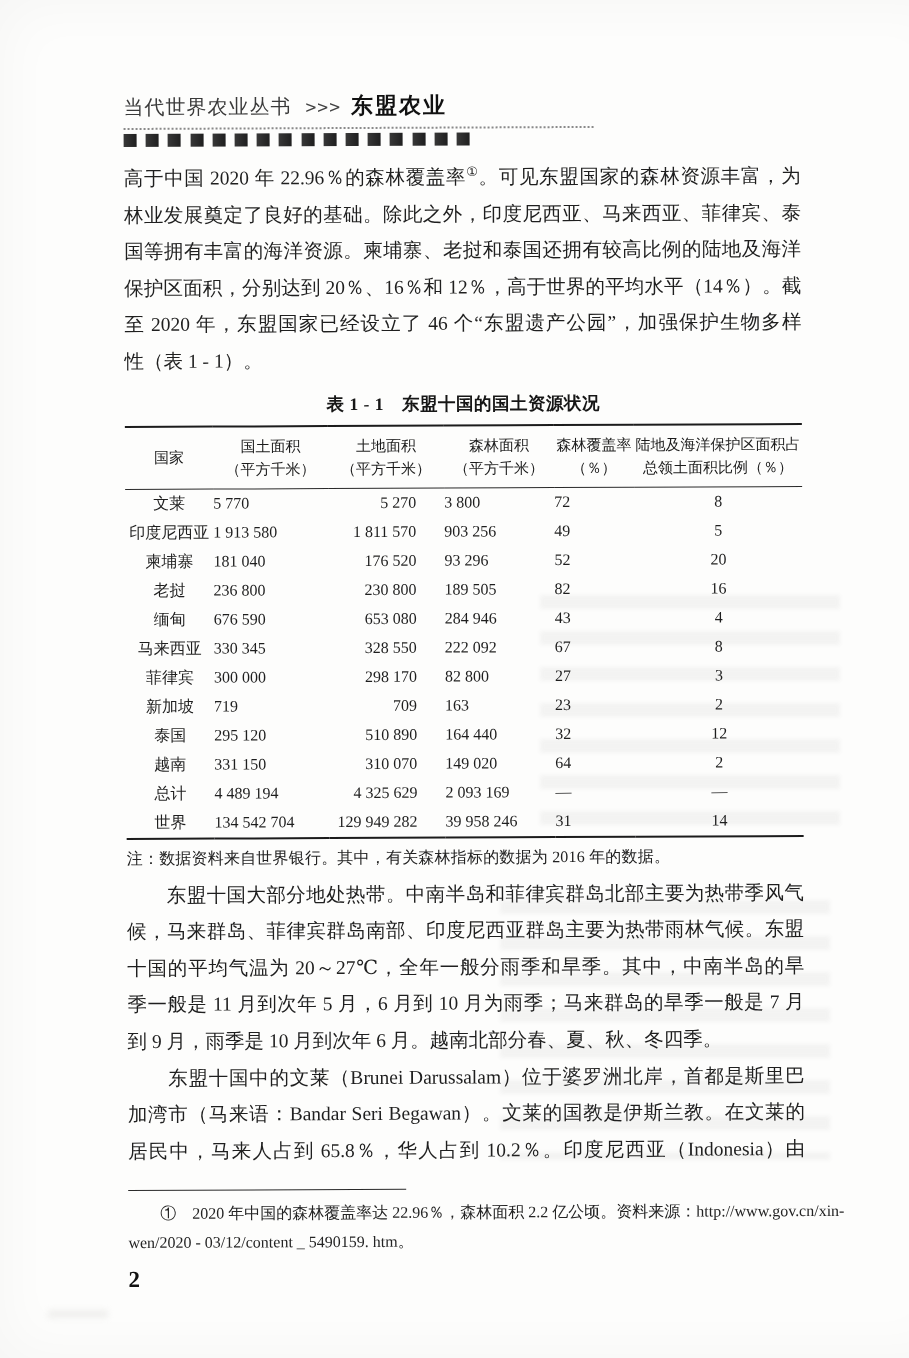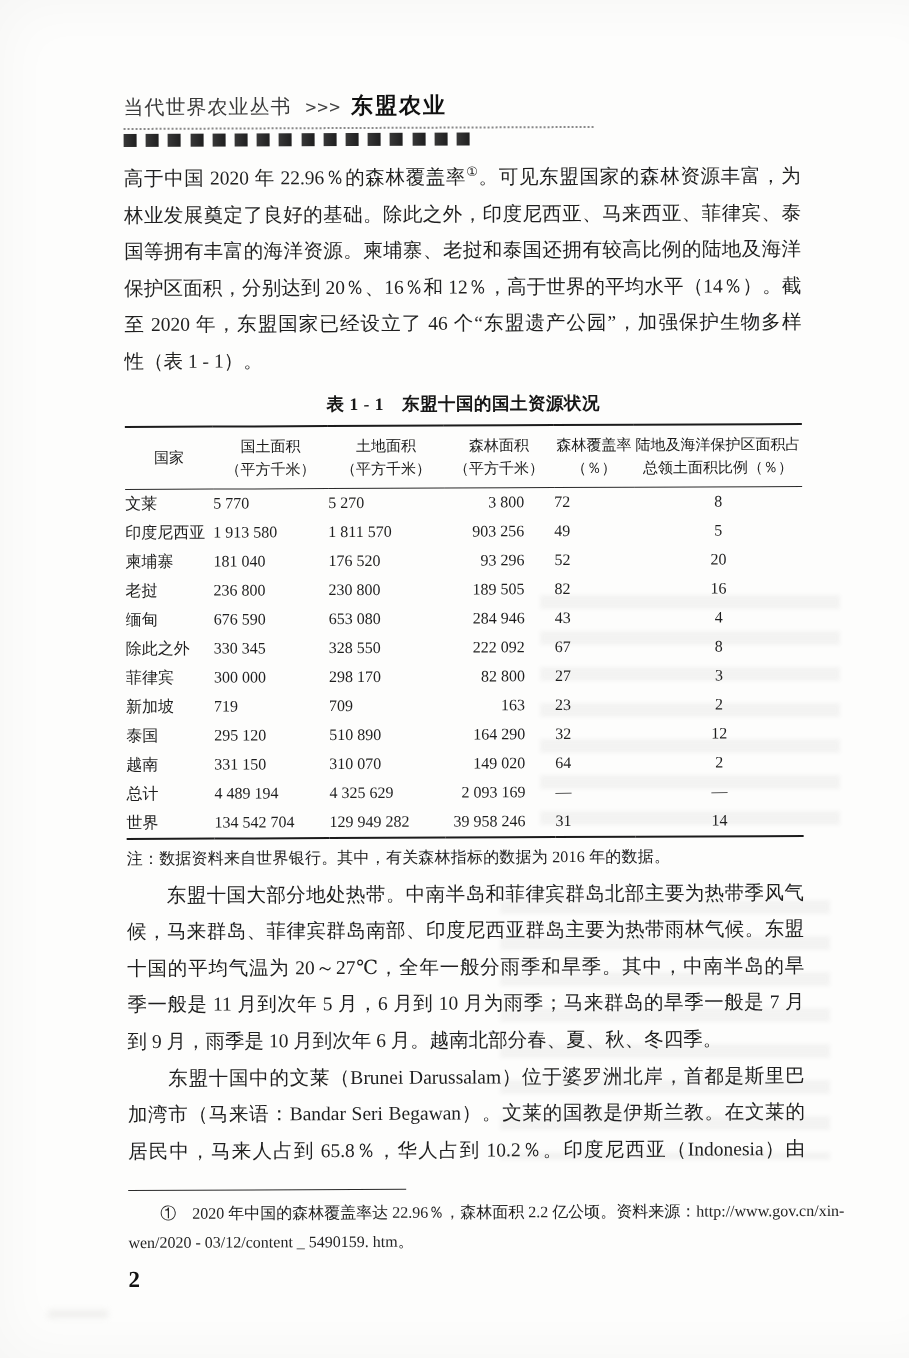--- a/index.html
+++ b/index.html
@@ -32,24 +32,24 @@
   .tbl-title .gap{display:inline-block;width:18px;}
   table.res{margin-top:9px;width:677px;border-collapse:collapse;table-layout:fixed;
             border-top:2.6px solid #1c1c1c;border-bottom:2.6px solid #1c1c1c;}
   table.res col.c1{width:88px;} table.res col.c2{width:115px;} table.res col.c3{width:116px;}
   table.res col.c4{width:110px;} table.res col.c5{width:80px;} table.res col.c6{width:168px;}
   table.res thead th{font-weight:normal;font-size:15px;color:#1c1c1c;padding:8px 0 7px 0;
             border-bottom:1.6px solid #2a2a2a;vertical-align:middle;white-space:nowrap;}
   table.res thead .h1,.res thead .h2{line-height:23px;text-align:center;}
   table.res thead .h2:empty{display:none;}
   table.res td{font-size:16px;height:29px;padding:0;color:#1e1e1e;white-space:nowrap;}
-  table.res td:nth-child(1){text-align:left;}
+  table.res td:nth-child(1){text-align:center;}
   table.res td:nth-child(2){text-align:left;padding-right:26px;}
-  table.res td:nth-child(3){padding-right:28px;}
-  table.res td:nth-child(4){text-align:right;padding-right:30px;}
+  table.res td:nth-child(3){text-align:right;padding-right:28px;}
+  table.res td:nth-child(4){text-align:left;padding-right:30px;}
   table.res td:nth-child(5){text-align:left;}
   table.res td:nth-child(6){text-align:center;}
   .tbl-note{margin-top:9px;font-size:16px;color:#222;letter-spacing:.2px;}
 
   
   .fn-sep{margin-top:20px;width:278px;border-top:1.6px solid #2a2a2a;}
   .footnote{margin-top:8px;}
   .fn-line{font-size:16px;line-height:29px;color:#242424;white-space:nowrap;}
   .page-num{margin-top:10px;font-size:23px;font-weight:bold;color:#111;}
 
@@ -185,21 +185,21 @@
           <tr>
             <td>缅甸</td>
             <td>676 590</td>
             <td>653 080</td>
             <td>284 946</td>
             <td>43</td>
             <td>4</td>
           </tr>
 
           <tr>
-            <td>除此之外</td>
+            <td>马来西亚</td>
             <td>330 345</td>
             <td>328 550</td>
             <td>222 092</td>
             <td>67</td>
             <td>8</td>
           </tr>
 
           <tr>
             <td>菲律宾</td>
             <td>300 000</td>
@@ -215,21 +215,21 @@
             <td>709</td>
             <td>163</td>
             <td>23</td>
             <td>2</td>
           </tr>
 
           <tr>
             <td>泰国</td>
             <td>295 120</td>
             <td>510 890</td>
-            <td>164 290</td>
+            <td>164 440</td>
             <td>32</td>
             <td>12</td>
           </tr>
 
           <tr>
             <td>越南</td>
             <td>331 150</td>
             <td>310 070</td>
             <td>149 020</td>
             <td>64</td>

